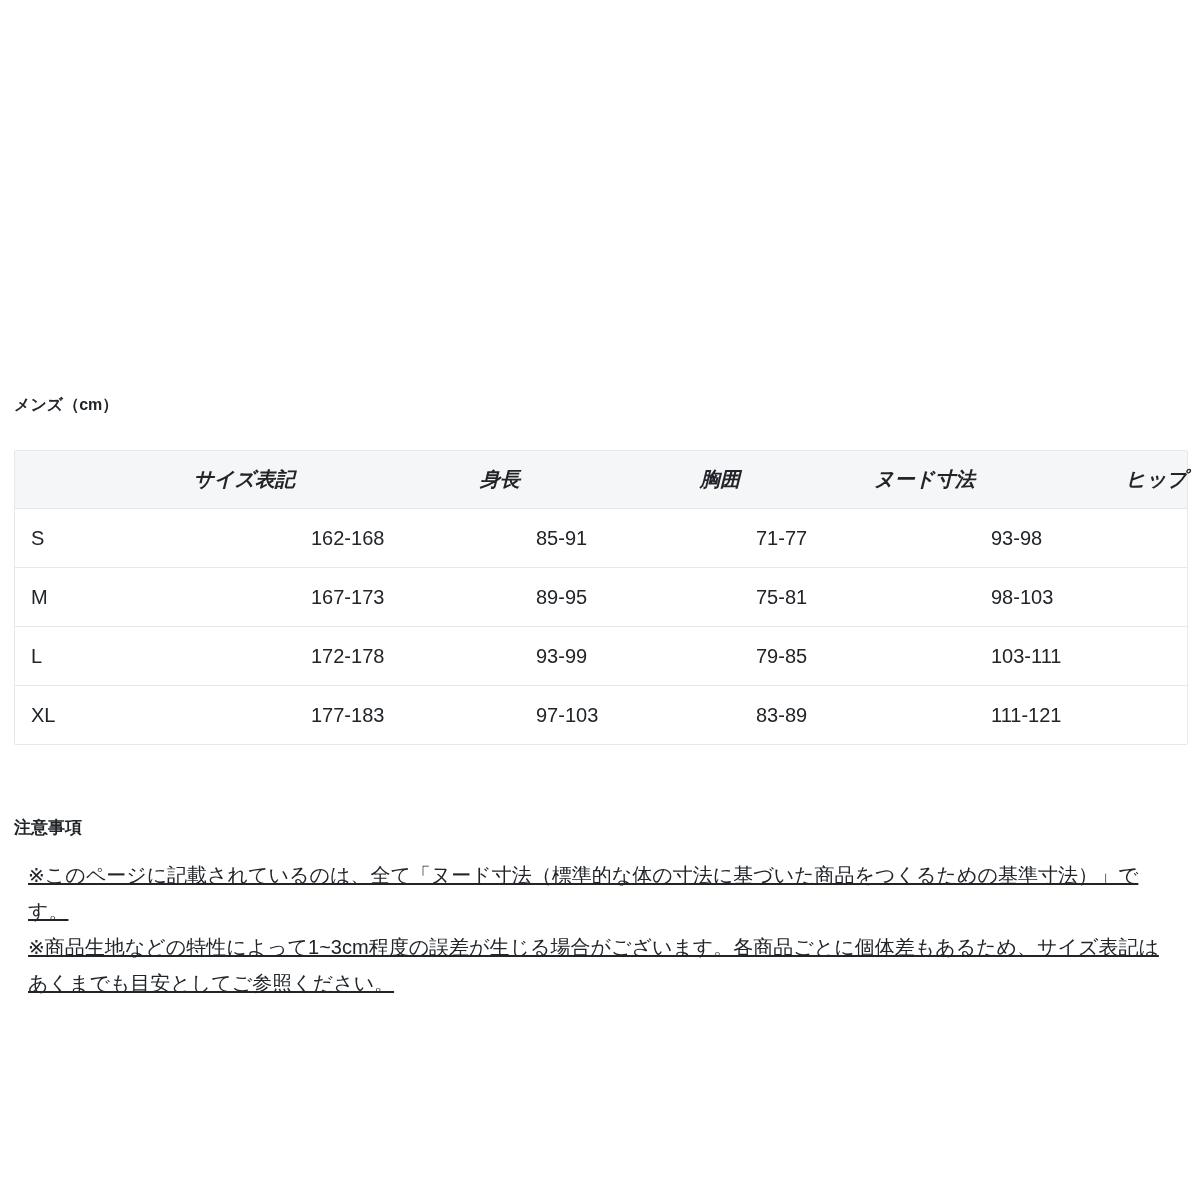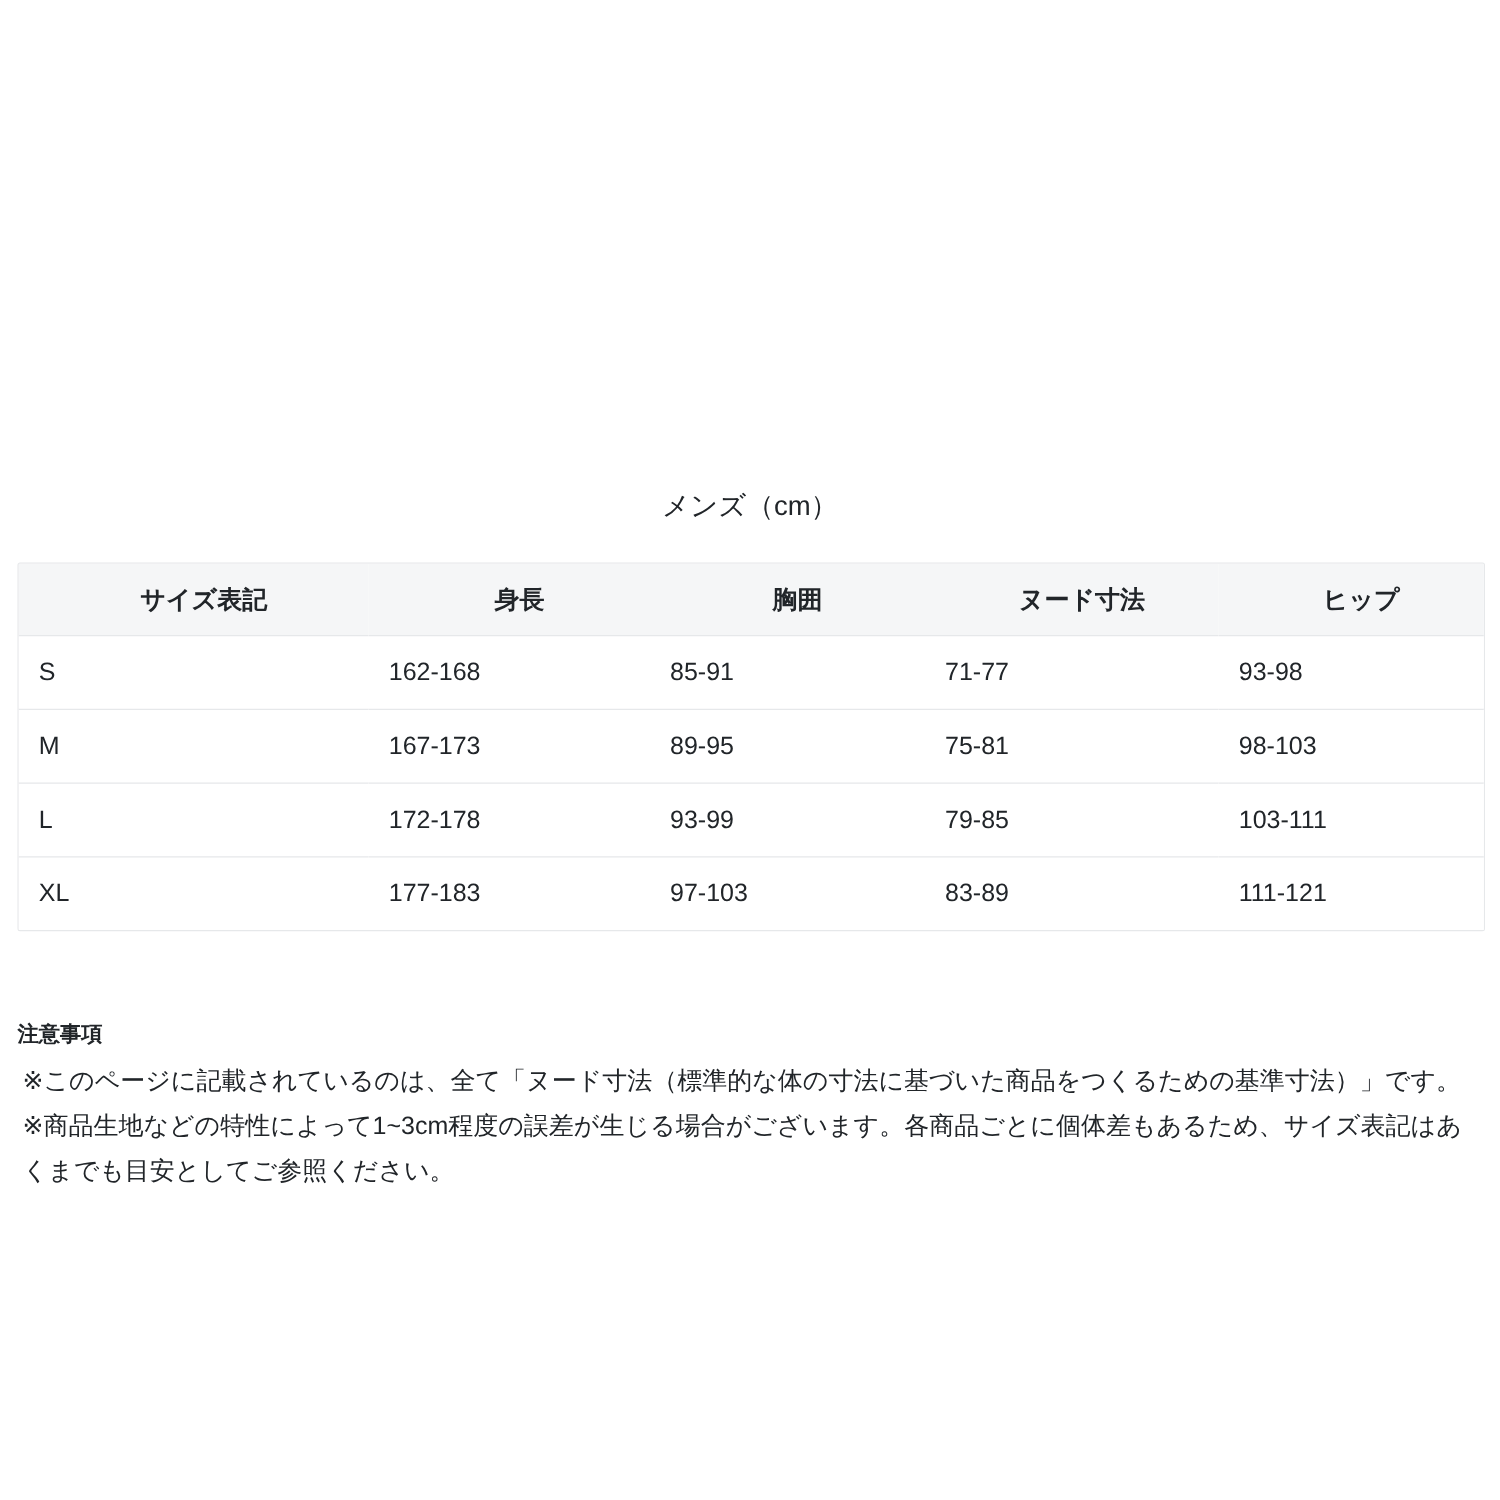--- a/index.html
+++ b/index.html
@@ -10,71 +10,72 @@
   html,body{margin:0;padding:0;background:#ffffff;}
   body{
     width:1200px;height:1200px;overflow:hidden;
     font-family:"Liberation Sans","DejaVu Sans",sans-serif;
     color:var(--text);
     -webkit-font-smoothing:antialiased;
   }
   .page{padding:389px 14px 0;}
   .page-title{
     margin:0;
-    font-size:22px;
-    font-weight:400;
+    font-size:16px;
+    font-weight:700;
     line-height:32px;
-    text-align:center;
   }
   table.size-table{
     width:1172px;
     margin-top:29px;
     border-collapse:separate;
     border-spacing:0;
     border:1px solid var(--border);
     border-radius:2px;
     table-layout:fixed;
   }
   col.c1{width:280px;}
   col.c2{width:225px;}
   col.c3{width:220px;}
   col.c4{width:235px;}
   col.c5{width:212px;}
   table.size-table thead th{
     background:var(--header-bg);
     height:57px;
-    text-align:center;
+    text-align:right;
     vertical-align:middle;
     padding:0 0 0 16px;
     font-size:20px;
     font-weight:700;
     color:var(--text);
+    font-style:italic;
   }
   table.size-table tbody td{
     background:#ffffff;
     height:58px;
     vertical-align:middle;
     text-align:left;
     padding:0 0 0 16px;
     font-size:20px;
     font-weight:400;
     border-top:1px solid var(--border);
     color:var(--text);
   }
   .notes{margin-top:68px;}
   .notes-heading{
     font-size:17px;
     font-weight:700;
     line-height:30px;
   }
   .notes-body{
-    margin:4px;
+    margin:14px;
     font-size:20px;
     font-weight:400;
     line-height:36px;
+    text-decoration:underline;
   }
 </style>
 </head>
 <body>
 
 <div class="page">
 
   <h2 class="page-title">メンズ（cm）</h2>
 
   <table class="size-table">

